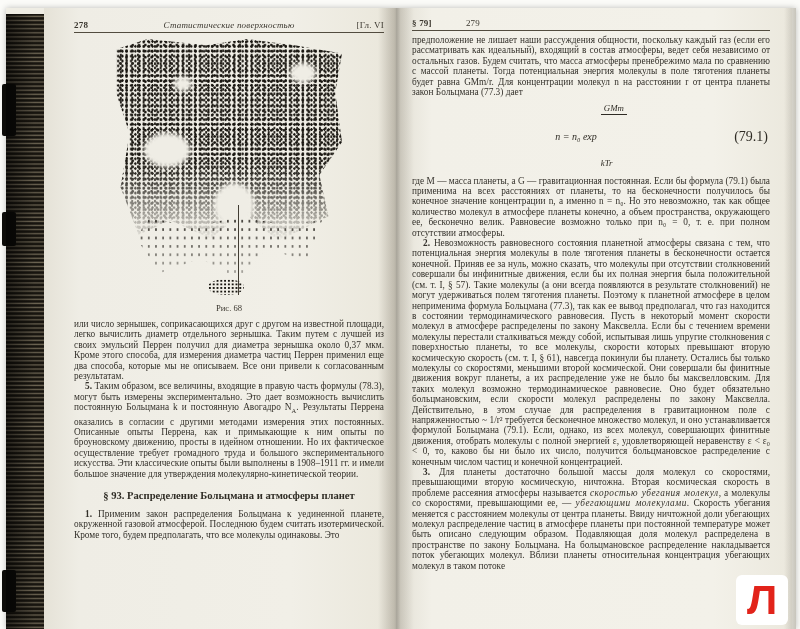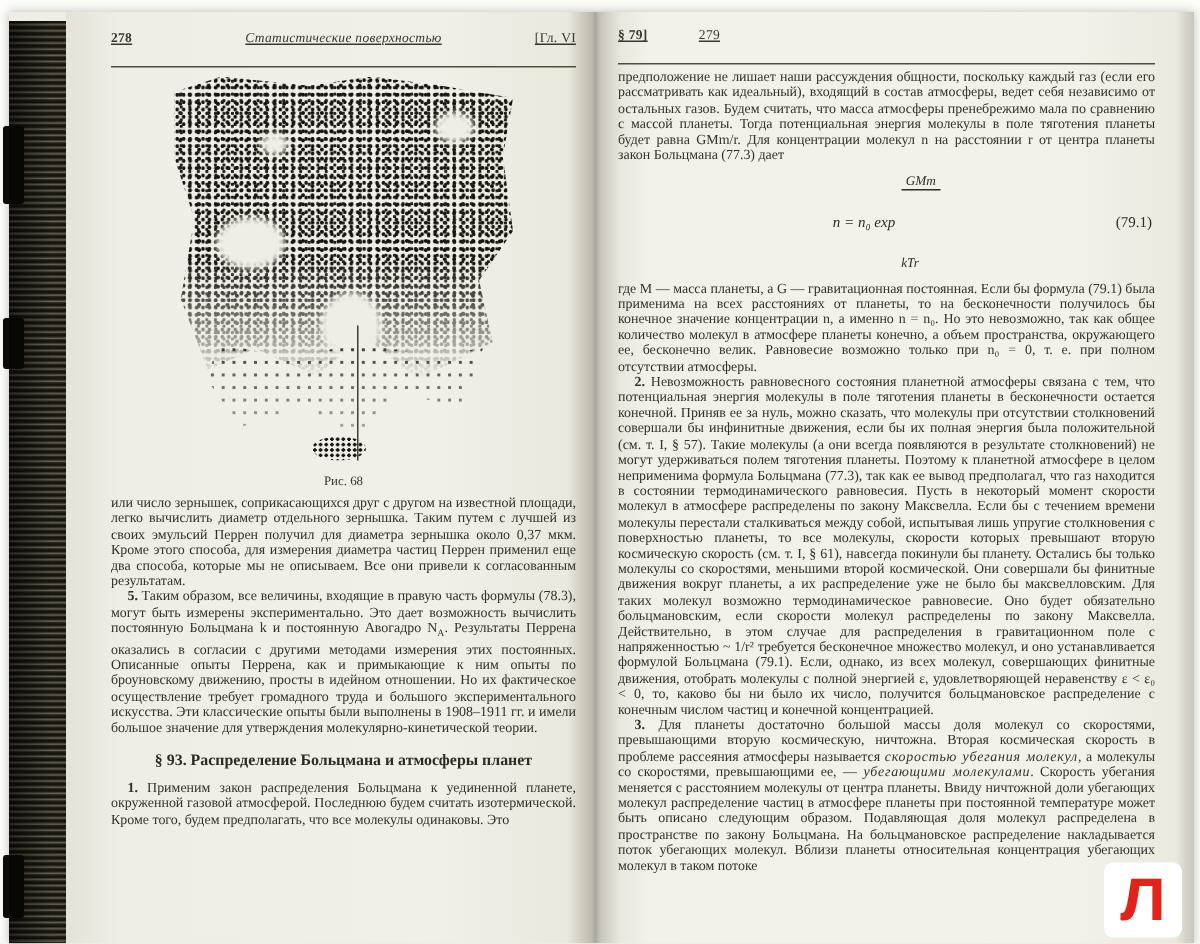--- a/index.html
+++ b/index.html
@@ -23,21 +23,21 @@
   .page-right{left:390px;width:396px;background:linear-gradient(to right,#e2dfd4 0%,#f2f0e8 9%,#f3f1e9 80%,#ebe8dd 100%);}
   .spine-shadow{position:absolute;left:372px;top:0;width:36px;height:621px;pointer-events:none;
     background:linear-gradient(to right,rgba(0,0,0,0),rgba(70,60,45,.26) 45%,rgba(40,35,25,.30) 52%,rgba(70,60,45,.16) 63%,rgba(0,0,0,0));}
   .right-shade{position:absolute;right:0;top:0;width:12px;height:621px;pointer-events:none;
     background:linear-gradient(to right,rgba(0,0,0,0),rgba(60,55,45,.22));}
 
   .page-inner-left{padding:12px 12px 0 30px;}
   .page-inner-right{padding:10px 22px 0 16px;}
 
   .page-header{display:flex;align-items:flex-start;font-size:9px;letter-spacing:.2px;
-    border-bottom:1px solid #524c3f;padding-bottom:14px;margin-bottom:4px;color:#3a362e;text-decoration:underline;}
+    border-bottom:1px solid #524c3f;padding-bottom:2px;margin-bottom:4px;color:#3a362e;}
   .page-header .hnum{min-width:34px;font-weight:bold;}
   .page-header .htitle{flex:1;text-align:center;font-style:italic;}
   .page-header .hside{min-width:34px;text-align:right;}
 
   
   .figure{position:relative;width:238px;height:264px;margin:4px auto 0 auto;}
   .stip-main{position:absolute;left:6px;top:2px;width:226px;height:206px;
     background-image:
       radial-gradient(circle,#17140f 1.05px,rgba(0,0,0,0) 1.4px),
       radial-gradient(circle,#23201a 0.95px,rgba(0,0,0,0) 1.3px),
@@ -70,21 +70,21 @@
   .body-text sub{font-size:6.5px;}
 
   .section-heading{font-weight:bold;text-align:center;font-size:10.6px;line-height:13px;
     margin:10px 28px 7px 28px;color:#2e2b24;}
 
   .formula-row{position:relative;display:flex;align-items:center;justify-content:center;
     margin:7px 0 7px 0;font-size:10px;color:#2e2b24;}
   .formula-body{display:inline-flex;align-items:center;font-style:italic;}
   .frac{display:inline-flex;flex-direction:column;text-align:left;font-size:8.8px;line-height:9.6px;margin-left:4px;gap:44px;}
   .frac .top{border-bottom:1px solid #2e2b24;padding:0 3px;}
-  .eq-num{position:absolute;right:2px;font-size:10px;font-style:normal;}
+  .eq-num{position:absolute;right:2px;font-size:14px;font-style:normal;}
 
   .watermark{position:absolute;right:12px;bottom:4px;width:52px;height:50px;background:#ffffff;
     border-radius:6px;display:flex;align-items:center;justify-content:center;}
   .watermark span{font-family:"Liberation Sans",sans-serif;font-weight:800;font-size:40px;
     color:#e2231a;transform:scaleX(1.08);line-height:1;}
 </style>
 </head>
 <body>
 
 <div class="stage">

